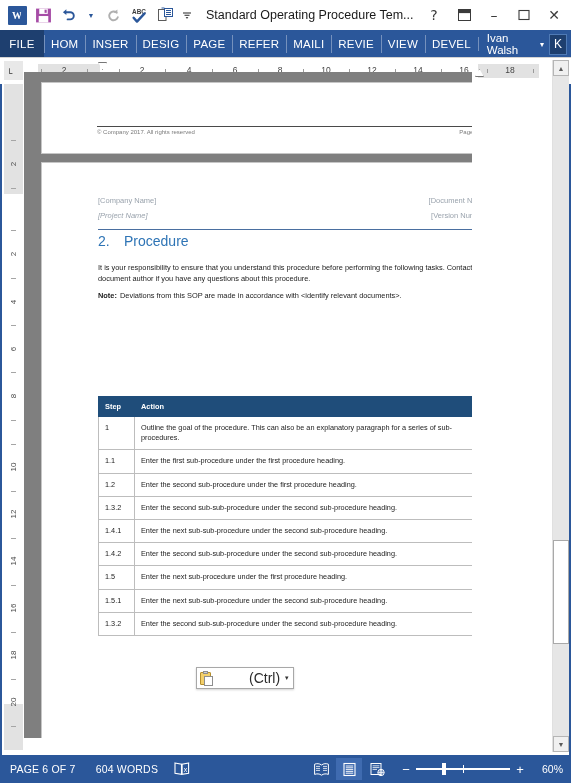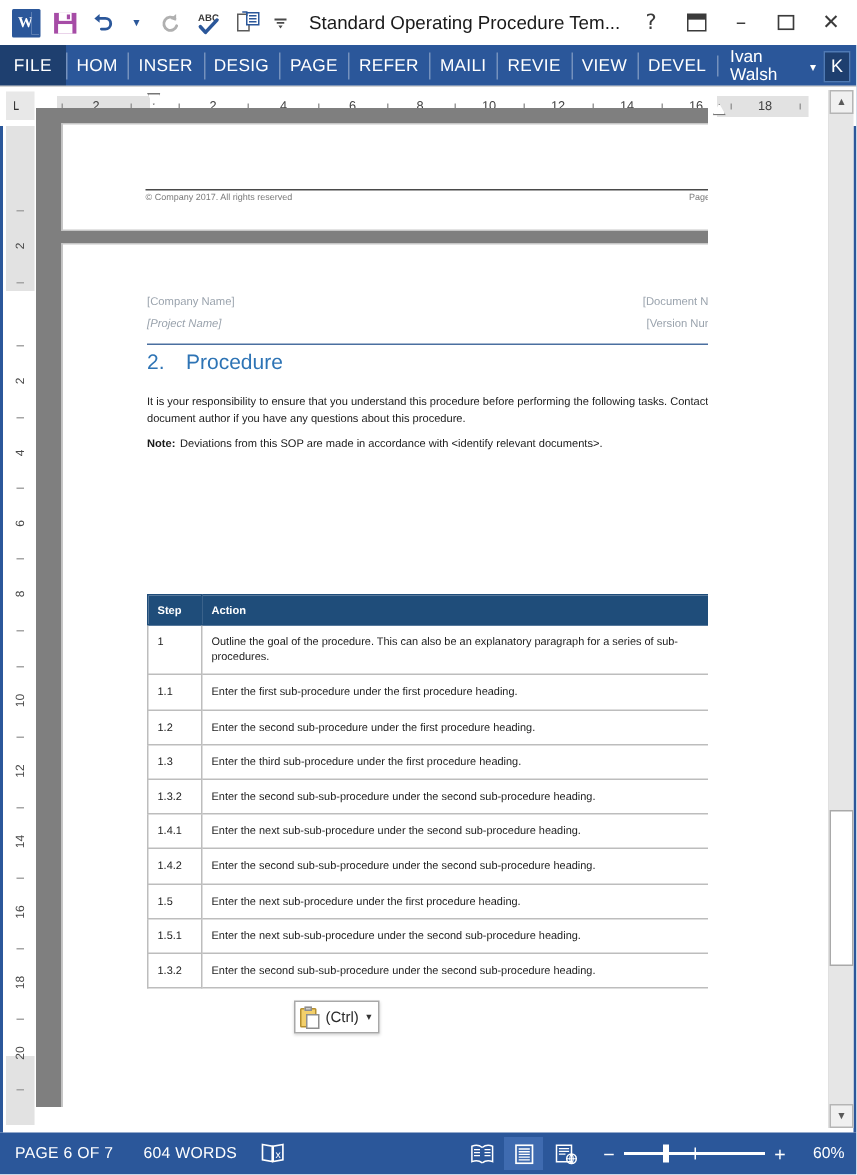--- a/index.html
+++ b/index.html
@@ -174,21 +174,21 @@
   .clipboard-ico .board {
     position:absolute; left:0; top:1px; width:11px; height:13px; background:#f2cf6b;
     border:1px solid #b58f2e; border-radius:1px;
   }
   .clipboard-ico .clip {
     position:absolute; left:3px; top:0px; width:5px; height:3px; background:#cfcfcf; border:1px solid #8e8e8e;
   }
   .clipboard-ico .sheet {
     position:absolute; left:4px; top:5px; width:9px; height:10px; background:#ffffff; border:1px solid #8e8e8e;
   }
-  .paste-label { font-size: 10px; color: #2b2b2b; font-family:"Liberation Sans", sans-serif; }
+  .paste-label { font-size: 14px; color: #2b2b2b; font-family:"Liberation Sans", sans-serif;margin-left:32px; }
   .paste-caret { font-size: 7px; color:#333; margin-left: 5px; }
 
   
   .vscroll {
     position: absolute; right: 3px; top: 60px; width: 16px; height: 692px; background: #efefef;
     border-left: 1px solid #e0e0e0;
   }
   .vs-btn {
     position:absolute; left:0; width:16px; height:16px; background:#f0f0f0; border:1px solid #b5b5b5;
     display:flex; align-items:center; justify-content:center; font-size:7px; color:#5a5a5a;
@@ -435,24 +435,20 @@
           </tr>
           <tr>
             <td>1.1</td>
             <td>Enter the first sub-procedure under the first procedure heading.</td>
           </tr>
           <tr>
             <td>1.2</td>
             <td>Enter the second sub-procedure under the first procedure heading.</td>
           </tr>
           <tr>
-            <td>1.3</td>
-            <td>Enter the third sub-procedure under the first procedure heading.</td>
-          </tr>
-          <tr>
             <td>1.3.2</td>
             <td>Enter the second sub-sub-procedure under the second sub-procedure heading.</td>
           </tr>
           <tr>
             <td>1.4.1</td>
             <td>Enter the next sub-sub-procedure under the second sub-procedure heading.</td>
           </tr>
           <tr>
             <td>1.4.2</td>
             <td>Enter the second sub-sub-procedure under the second sub-procedure heading.</td>

